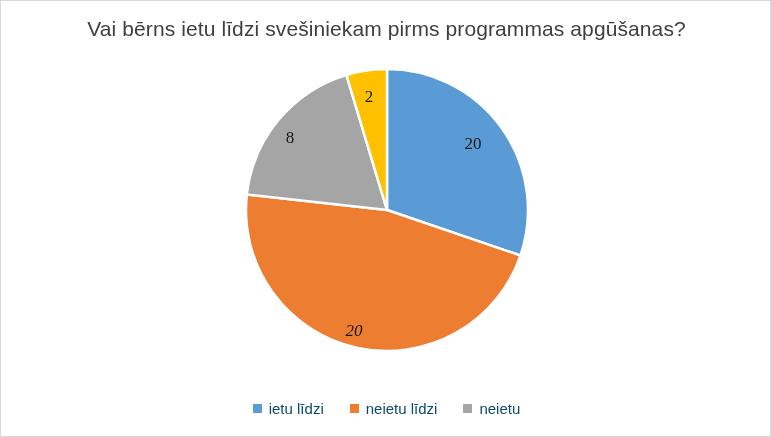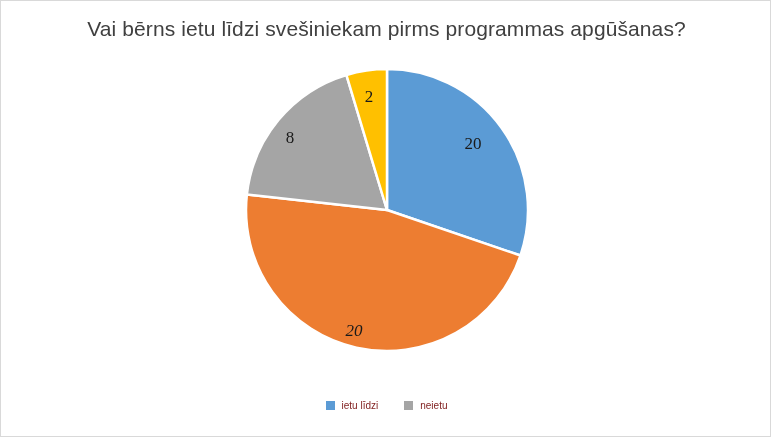--- a/index.html
+++ b/index.html
@@ -70,22 +70,22 @@
     align-items: center;
     gap: 7px;
   }
   .legend-swatch {
     width: 9px;
     height: 9px;
     display: inline-block;
     flex: 0 0 auto;
   }
   .legend-text {
-    font-size: 10px;
-    color: #7f1d1d;
+    font-size: 15px;
+    color: #0c4a6e;
     font-family: "Liberation Sans", sans-serif;
     white-space: nowrap;
   }
 </style>
 </head>
 <body>
 
 <div id="chart-frame">
 
   <div id="chart-title">Vai bērns ietu līdzi svešiniekam pirms programmas apgūšanas?</div>
@@ -106,18 +106,22 @@
         <div class="slice-label" style="left: 368px; top: 96px; color: rgb(26, 26, 26);">2</div>
       </div>
   </div>
 
   <div id="legend">
       <div class="legend-entry">
         <span class="legend-swatch" style="background: rgb(91, 155, 213);"></span>
         <span class="legend-text">ietu līdzi</span>
       </div>
       <div class="legend-entry">
+        <span class="legend-swatch" style="background: rgb(237, 125, 49);"></span>
+        <span class="legend-text">neietu līdzi</span>
+      </div>
+      <div class="legend-entry">
         <span class="legend-swatch" style="background: rgb(165, 165, 165);"></span>
         <span class="legend-text">neietu</span>
       </div>
     </div>
 
 </div>
 
 </body></html>

